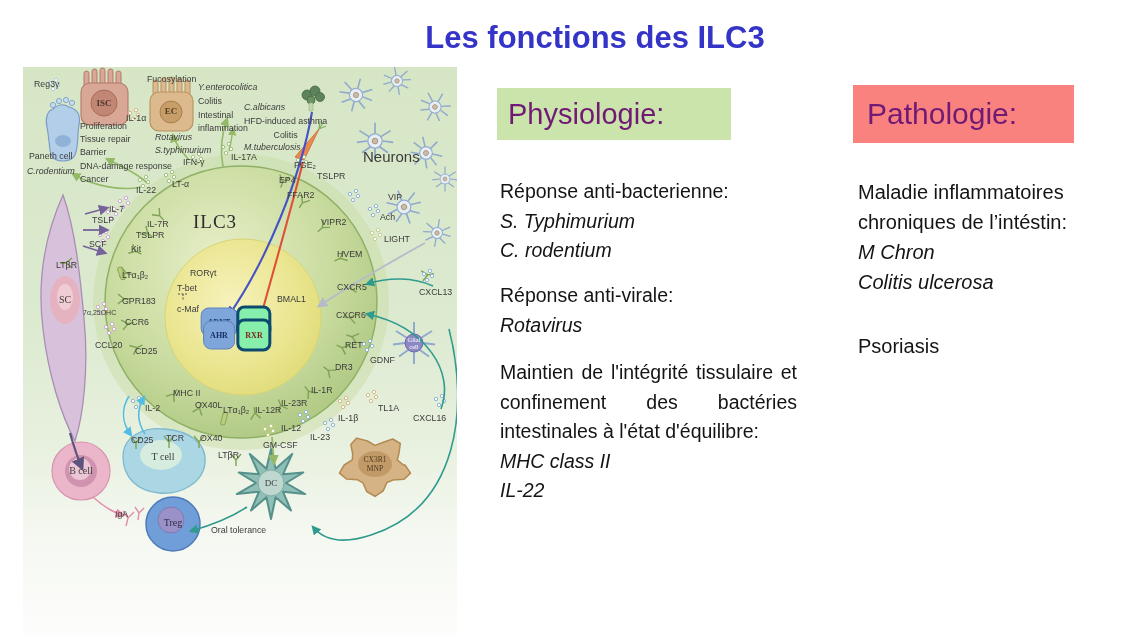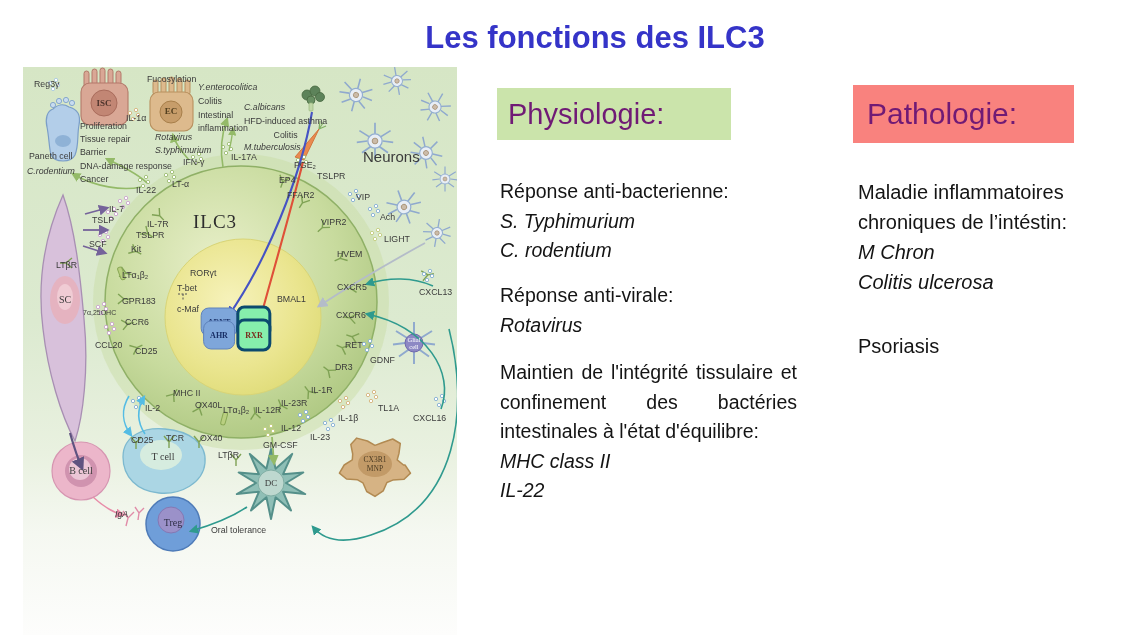--- a/index.html
+++ b/index.html
@@ -353,21 +353,21 @@
         <span class="flabel" style="left: 221px; top: 75px; font-style: italic;">M.tuberculosis</span>
         <span class="flabel" style="left: 160px; top: 90px;">IFN-γ</span>
         <span class="flabel" style="left: 208px; top: 85px;">IL-17A</span>
         <span class="flabel" style="left: 113px; top: 118px;">IL-22</span>
         <span class="flabel" style="left: 149px; top: 112px;">LT-α</span>
         <span class="flabel" style="left: 340px; top: 85px; font-size: 15px;">Neurons</span>
         <span class="flabel" style="left: 271px; top: 93px;">PGE₂</span>
         <span class="flabel" style="left: 294px; top: 104px;">TSLPR</span>
         <span class="flabel" style="left: 256px; top: 108px;">EP4</span>
         <span class="flabel" style="left: 264px; top: 123px;">FFAR2</span>
-        <span class="flabel" style="left: 333px; top: 125px;">VIP</span>
+        <span class="flabel" style="left: 333px; top: 125px; padding-left: 32px;">VIP</span>
         <span class="flabel" style="left: 298px; top: 150px;">VIPR2</span>
         <span class="flabel" style="left: 357px; top: 145px;">Ach</span>
         <span class="flabel" style="left: 361px; top: 167px;">LIGHT</span>
         <span class="flabel" style="left: 314px; top: 182px;">HVEM</span>
         <span class="flabel" style="left: 86px; top: 137px;">IL-7</span>
         <span class="flabel" style="left: 124px; top: 152px;">IL-7R</span>
         <span class="flabel" style="left: 69px; top: 148px;">TSLP</span>
         <span class="flabel" style="left: 113px; top: 163px;">TSLPR</span>
         <span class="flabel" style="left: 66px; top: 172px;">SCF</span>
         <span class="flabel" style="left: 108px; top: 177px;">Kit</span>
@@ -411,21 +411,21 @@
         <span class="flabel" style="left: 240px; top: 373px;">GM-CSF</span>
         <span class="flabel" style="left: 108px; top: 368px;">CD25</span>
         <span class="flabel" style="left: 143px; top: 366px;">TCR</span>
         <span class="flabel" style="left: 177px; top: 366px;">OX40</span>
         <span class="flabel cent" style="left: 140px; top: 390px; font-size: 10px;">T cell</span>
         <span class="flabel" style="left: 195px; top: 383px;">LTβR</span>
         <span class="flabel cent" style="left: 248px; top: 416px; font-size: 9px;">DC</span>
         <span class="flabel cent" style="left: 352px; top: 397px; font-size: 7.5px; color: rgb(74, 58, 34); line-height: 8.5px;">CX3R1
 MNP</span>
         <span class="flabel cent" style="left: 58px; top: 404px; font-size: 10px;">B cell</span>
-        <span class="flabel" style="left: 92px; top: 442px; font-style: italic;">IgA</span>
+        <span class="flabel" style="left: 92px; top: 442px;">IgA</span>
         <span class="flabel cent" style="left: 150px; top: 456px; font-size: 10px; color: rgb(45, 45, 68);">Treg</span>
         <span class="flabel" style="left: 188px; top: 458px;">Oral tolerance</span>
       </div>
   </div>
 
   <div class="hdr" id="phys-hdr" style="background: rgb(203, 228, 171);">Physiologie:</div>
   <div class="tblock" style="left:500px;top:177px;">
     <div>Réponse anti-bacterienne:</div>
     <div class="it">S. Typhimurium</div>
     <div class="it">C. rodentium</div>

